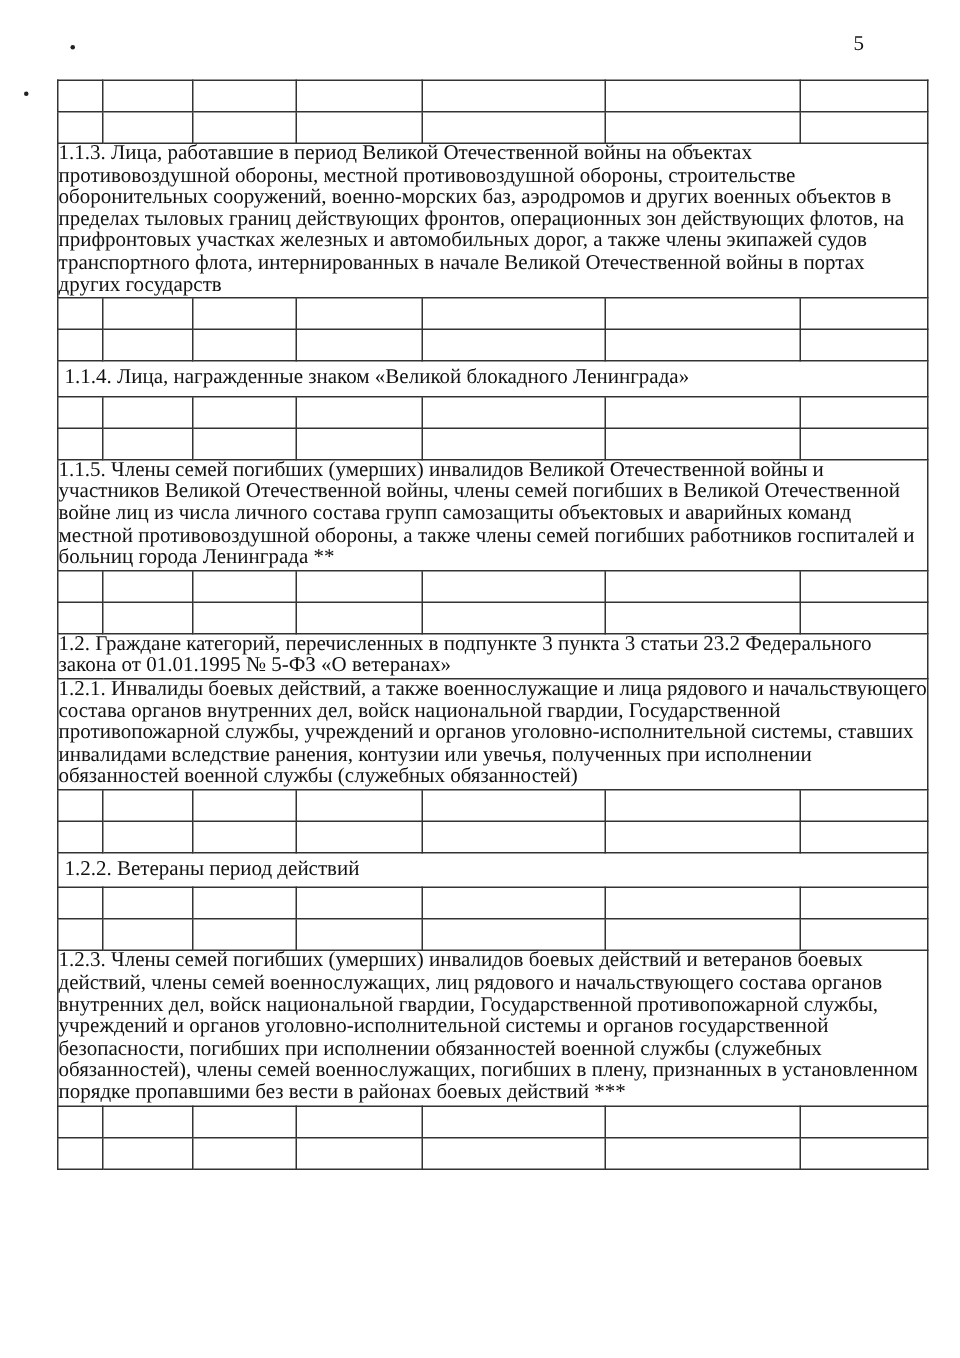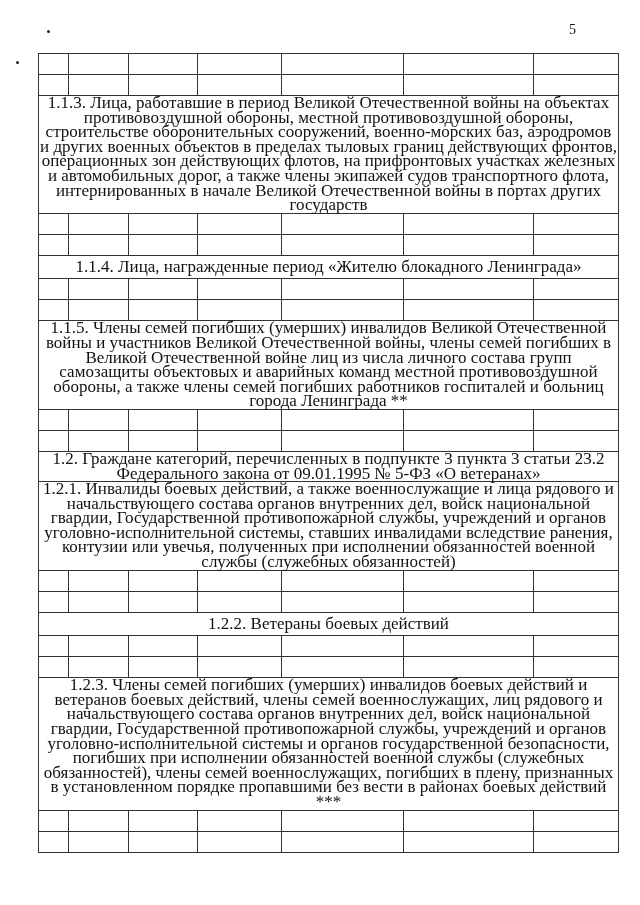--- a/index.html
+++ b/index.html
@@ -4,21 +4,21 @@
 <style>
   html, body { margin: 0; padding: 0; background: #ffffff; }
   body { width: 640px; height: 905px; position: relative; overflow: hidden;
          font-family: "Liberation Serif", "DejaVu Serif", serif; color: #111; }
   .dot { position: absolute; width: 3px; height: 3px; background: #222; border-radius: 50%; }
   .page-num { position: absolute; left: 569px; top: 22px; font-size: 14px; }
   table.form { position: absolute; left: 38px; top: 53px; width: 580px;
                border-collapse: collapse; table-layout: fixed; }
   table.form td { border: 1px solid #333; padding: 0; }
   tr.blank td { height: 20px; }
-  td.section { text-align: center; font-size: 17px; line-height: 14.6px;
+  td.section { font-size: 14px; line-height: 14.6px;
                padding: 3px 4px 4px 4px; margin-left: 33px; }
   td.section.single { padding: 4px 4px; }
   td.section.tall { }
 </style>
 </head>
 <body>
 
 <span class="dot" style="left:47px; top:30px;"></span>
 <span class="dot" style="left:16px; top:61px;"></span>
 <div class="page-num">5</div>
@@ -67,21 +67,21 @@
       <tr class="blank">
         <td></td>
         <td></td>
         <td></td>
         <td></td>
         <td></td>
         <td></td>
         <td></td>
       </tr>
       <tr>
-        <td colspan="7" class="section single">1.1.4. Лица, награжденные период «Жителю блокадного Ленинграда»</td>
+        <td colspan="7" class="section single">1.1.4. Лица, награжденные знаком «Великой блокадного Ленинграда»</td>
       </tr>
       <tr class="blank">
         <td></td>
         <td></td>
         <td></td>
         <td></td>
         <td></td>
         <td></td>
         <td></td>
       </tr>
@@ -109,21 +109,21 @@
       <tr class="blank">
         <td></td>
         <td></td>
         <td></td>
         <td></td>
         <td></td>
         <td></td>
         <td></td>
       </tr>
       <tr>
-        <td colspan="7" class="section">1.2. Граждане категорий, перечисленных в подпункте 3 пункта 3 статьи 23.2 Федерального закона от 09.01.1995 № 5-ФЗ «О ветеранах»</td>
+        <td colspan="7" class="section">1.2. Граждане категорий, перечисленных в подпункте 3 пункта 3 статьи 23.2 Федерального закона от 01.01.1995 № 5-ФЗ «О ветеранах»</td>
       </tr>
       <tr>
         <td colspan="7" class="section">1.2.1. Инвалиды боевых действий, а также военнослужащие и лица рядового и начальствующего состава органов внутренних дел, войск национальной гвардии, Государственной противопожарной службы, учреждений и органов уголовно-исполнительной системы, ставших инвалидами вследствие ранения, контузии или увечья, полученных при исполнении обязанностей военной службы (служебных обязанностей)</td>
       </tr>
       <tr class="blank">
         <td></td>
         <td></td>
         <td></td>
         <td></td>
         <td></td>
@@ -133,21 +133,21 @@
       <tr class="blank">
         <td></td>
         <td></td>
         <td></td>
         <td></td>
         <td></td>
         <td></td>
         <td></td>
       </tr>
       <tr>
-        <td colspan="7" class="section single">1.2.2. Ветераны боевых действий</td>
+        <td colspan="7" class="section single">1.2.2. Ветераны период действий</td>
       </tr>
       <tr class="blank">
         <td></td>
         <td></td>
         <td></td>
         <td></td>
         <td></td>
         <td></td>
         <td></td>
       </tr>

